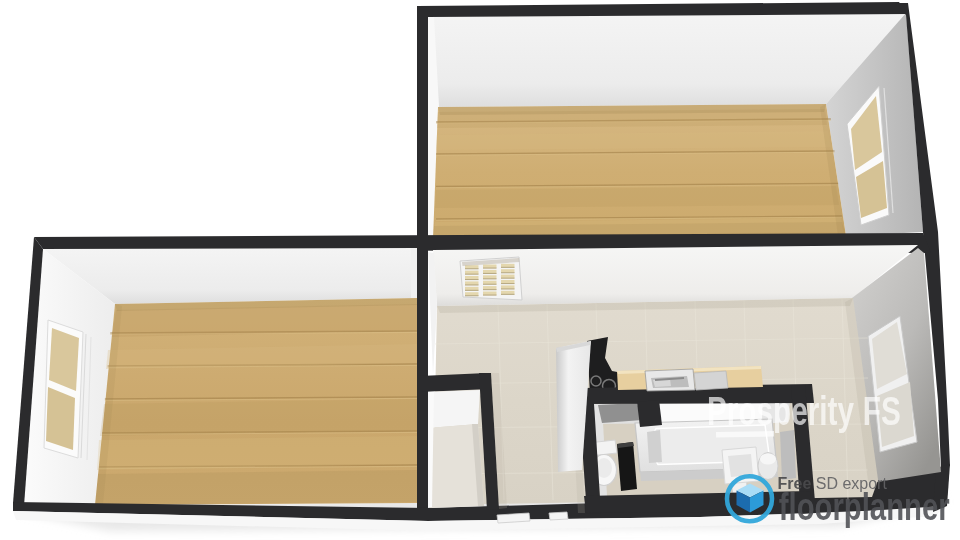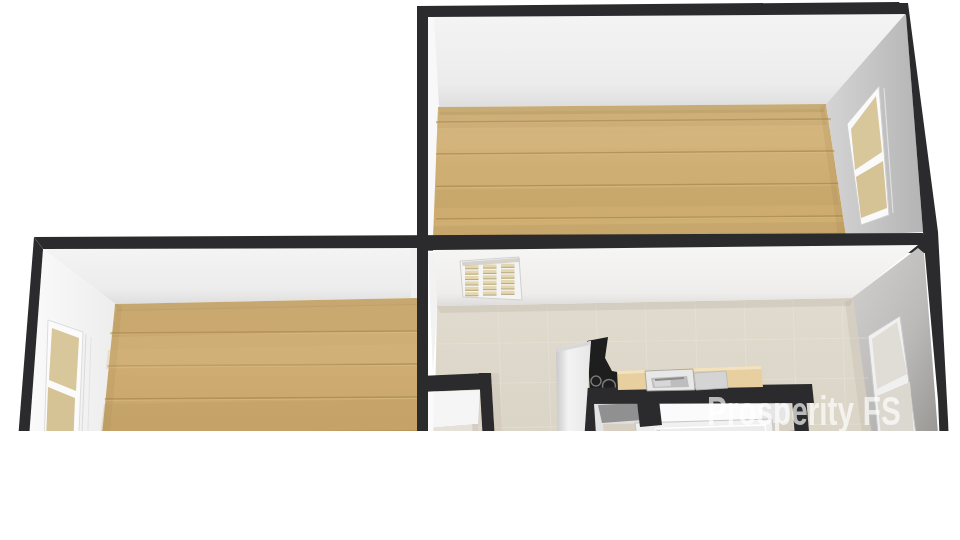--- a/index.html
+++ b/index.html
@@ -1,17 +1,17 @@
 <!DOCTYPE html>
 <html><head>
 <meta charset="utf-8">
 <title>Floorplan</title>
 <style>
 html,body{margin:0;padding:0;background:#ffffff;font-family:"Liberation Sans",sans-serif;}
-#stage{width:960px;height:431px;overflow:hidden;position:relative;}
+#stage{width:960px;height:540px;overflow:hidden;position:relative;}
 </style>
 </head>
 <body>
 <div id="stage">
 <svg width="960" height="540" viewBox="0 0 960 540">
 <defs>
 <linearGradient id="northA" x1="0" y1="0" x2="0" y2="1">
  <stop offset="0" stop-color="#f4f4f4"></stop>
           <stop offset="0.75" stop-color="#ececec"></stop>
           <stop offset="1" stop-color="#dedede"></stop>

